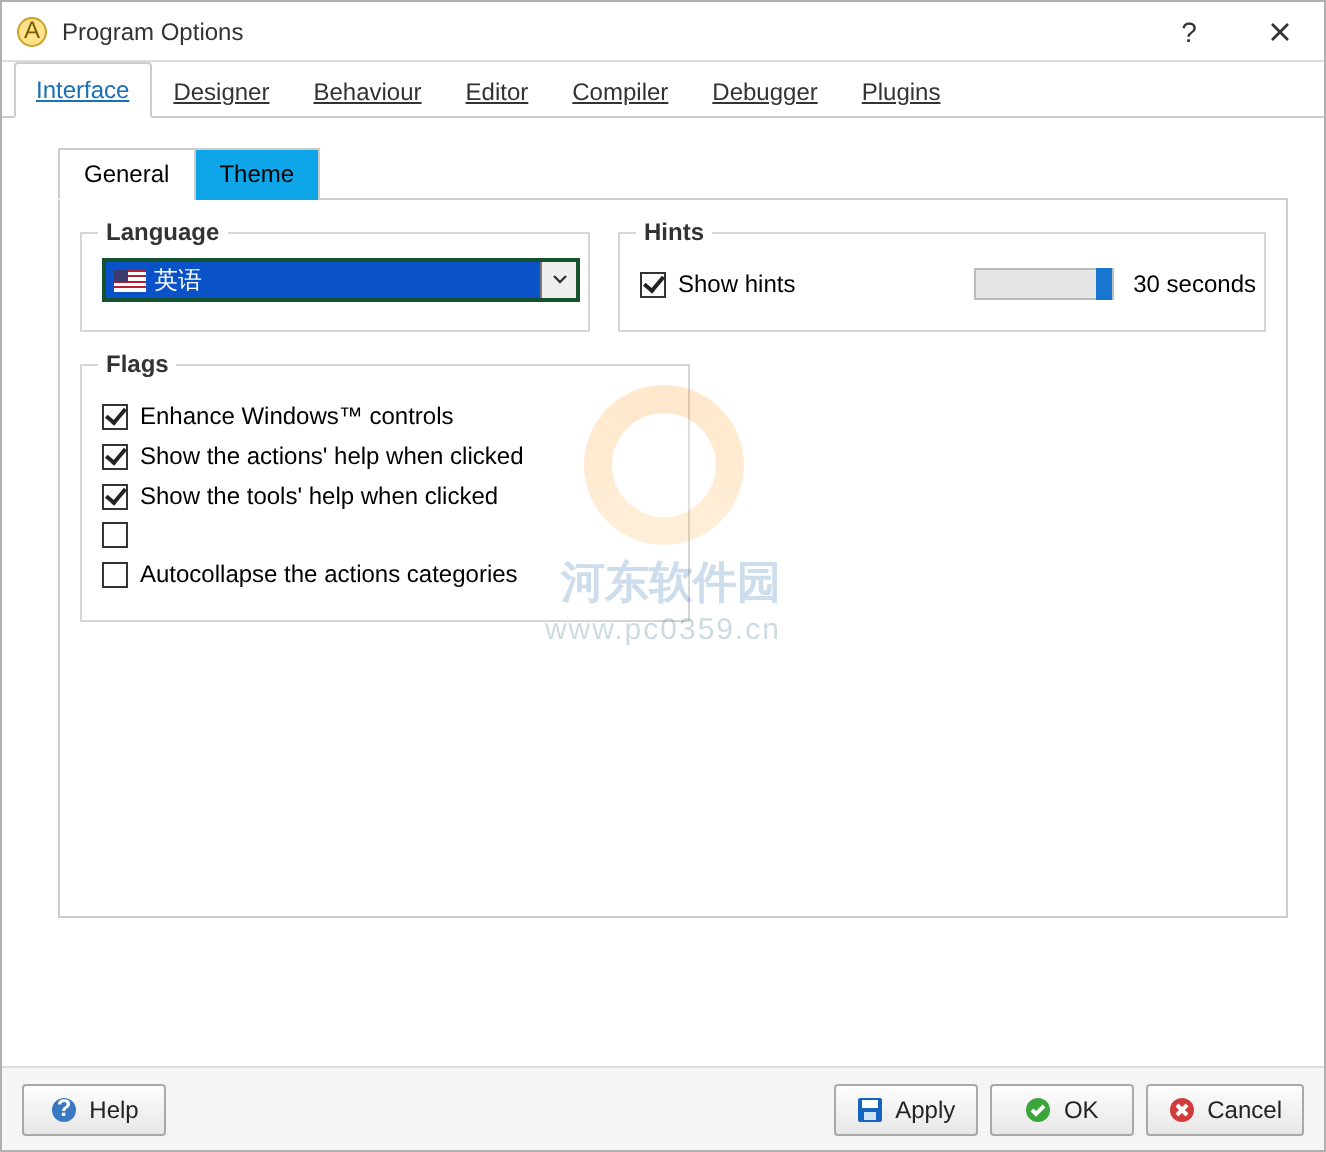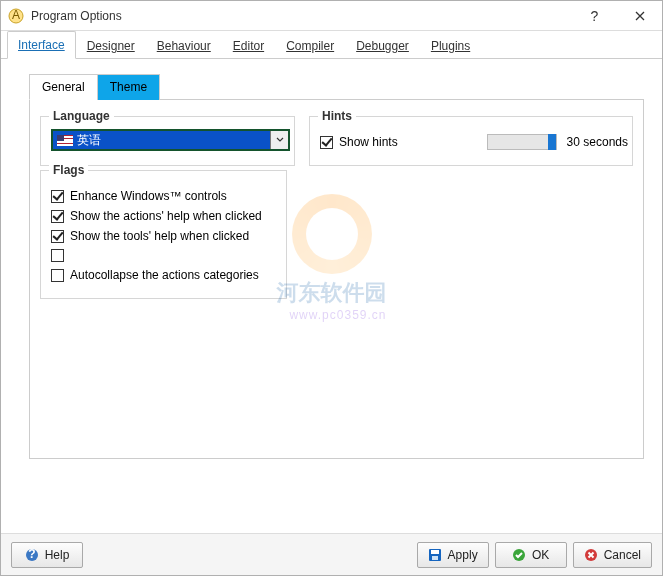--- a/index.html
+++ b/index.html
@@ -27,21 +27,21 @@
   .subtab + .subtab { margin-left:-1px; }
 
   .panel { border:1px solid #ccc; padding:10px 10px 10px 10px; min-height:360px; }
 
   .row2 { display:flex; gap:14px; }
 
   .groupbox { border:1px solid #d6d6d6; padding:12px 4px 10px 10px; position:relative; margin-top:6px; }
   .groupbox > .legend { position:absolute; top:-8px; left:8px; background:#fff; padding:0 4px; font-weight:bold; color:#333; }
   .g-lang { width:255px; }
   .g-hints { flex:1; }
-  .g-flags { width:247px; margin-top:4px; }
+  .g-flags { width:305px; margin-top:16px; }
 
   
   .combo { display:flex; height:22px; border:2px solid #14532d; }
   .combo-sel { flex:1; background:#0a52c8; color:#fff; display:flex; align-items:center; padding:0 4px; gap:4px; }
   .combo-btn { width:18px; display:flex; align-items:center; justify-content:center; background:#efefef; border-left:1px solid #7a7a7a; }
   .flag { width:16px; height:11px; background:#fff; position:relative; display:inline-block; }
   .flag::before { content:""; position:absolute; inset:0; background:
       linear-gradient(#b22234 0 8%, transparent 8% 25%, #b22234 25% 33%, transparent 33% 50%, #b22234 50% 58%, transparent 58% 75%, #b22234 75% 83%, transparent 83% 100%);
   }
   .flag::after { content:""; position:absolute; left:0; top:0; width:7px; height:6px; background:#3c3b6e; }
@@ -61,21 +61,21 @@
   .spacer { flex:1; }
   .btn { height:26px; min-width:72px; padding:0 10px; background:linear-gradient(#fdfdfd,#e7e7e7); border:1px solid #a9a9a9; border-radius:2px; display:flex; align-items:center; justify-content:center; gap:6px; color:#222; }
 
   .ic { width:14px; height:14px; display:inline-block; }
 
   
   .wm { position:absolute; left:50%; top:42%; transform:translate(-50%,-50%); pointer-events:none; user-select:none; text-align:right; opacity:.20; z-index:50; }
   .wm .big { width:80px; height:80px; margin:0 auto 4px; border-radius:50%; background:conic-gradient(#ff8c00, #ffb347, #ff8c00); position:relative; }
   .wm .big::after { content:""; position:absolute; inset:14px; border-radius:50%; background:#fff; }
   .wm .t1 { font-size:22px; font-weight:bold; color:#0a5aa6; }
-  .wm .t2 { font-size:12px; color:#6d28d9; letter-spacing:1px; }
+  .wm .t2 { font-size:15px; color:#0c4a6e; letter-spacing:1px; }
 
   svg { display:block; }
 </style>
 </head>
 <body>
 
 <div class="window">
 
   <div class="titlebar">
     <span class="app-icon">

